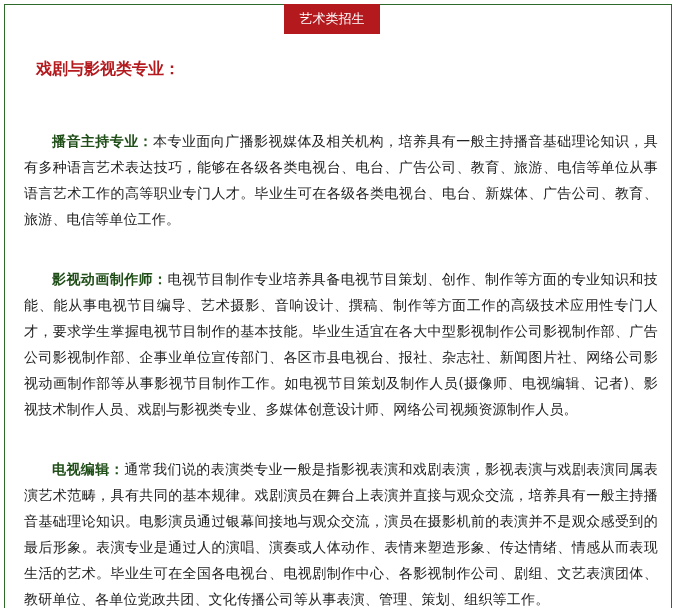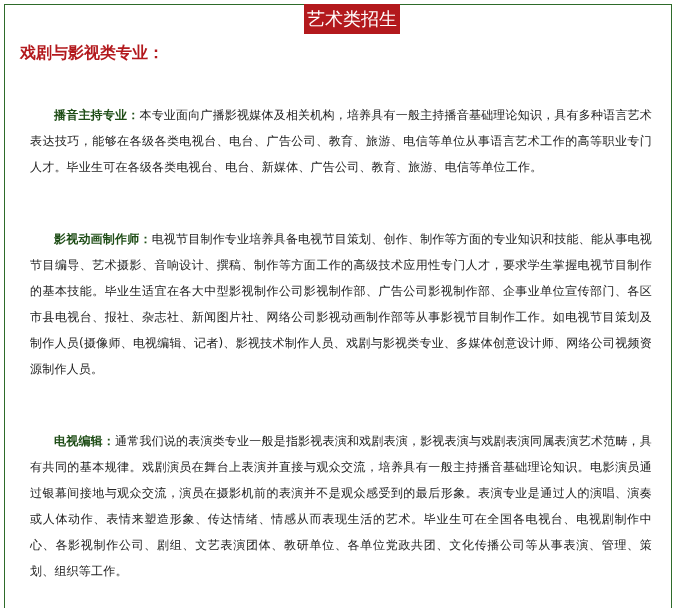--- a/index.html
+++ b/index.html
@@ -3,30 +3,30 @@
 <meta charset="utf-8">
 <style>
   html, body { margin: 0; padding: 0; background: #ffffff; }
   body { width: 679px; height: 608px; overflow: hidden; position: relative;
          font-family: "DejaVu Sans", "Liberation Sans", sans-serif; }
   .frame {
     position: absolute; left: 4px; top: 4px; width: 668px; height: 620px;
     border: 1.5px solid #2e6b2a; border-bottom: none; box-sizing: border-box;
   }
   .badge {
-    position: absolute; left: 304px; top: 4px; width: 96px; height: 30px;
-    background: #b3191d; color: #ffffff; font-size: 18px; line-height: 30px;
+    position: absolute; left: 284px; top: 4px; width: 96px; height: 30px;
+    background: #b3191d; color: #ffffff; font-size: 13px; line-height: 30px;
     text-align: center; letter-spacing: 0px;
   }
   .content { position: absolute; left: 20px; top: 40px; width: 642px; }
   .category {
     color: #b3191d; font-weight: bold; font-size: 16px; line-height: 26px;
-    margin: 0; height: 26px; font-family: Liberation Serif, serif;
+    margin: 16px; height: 26px; font-family: Liberation Serif, serif;
   }
-  .section { margin: 10px; font-size: 12px; line-height: 26px; color: #222222;
+  .section { margin: 4px; font-size: 14px; line-height: 26px; color: #222222;
              text-indent: 2em; text-align: justify; letter-spacing: 0.2px; }
   .section .label { color: #1f4d17; font-weight: bold; }
   .spacer { height: 26px; }
 </style>
 </head>
 <body>
 
 <div class="frame"></div>
 <div class="badge">艺术类招生</div>
 

